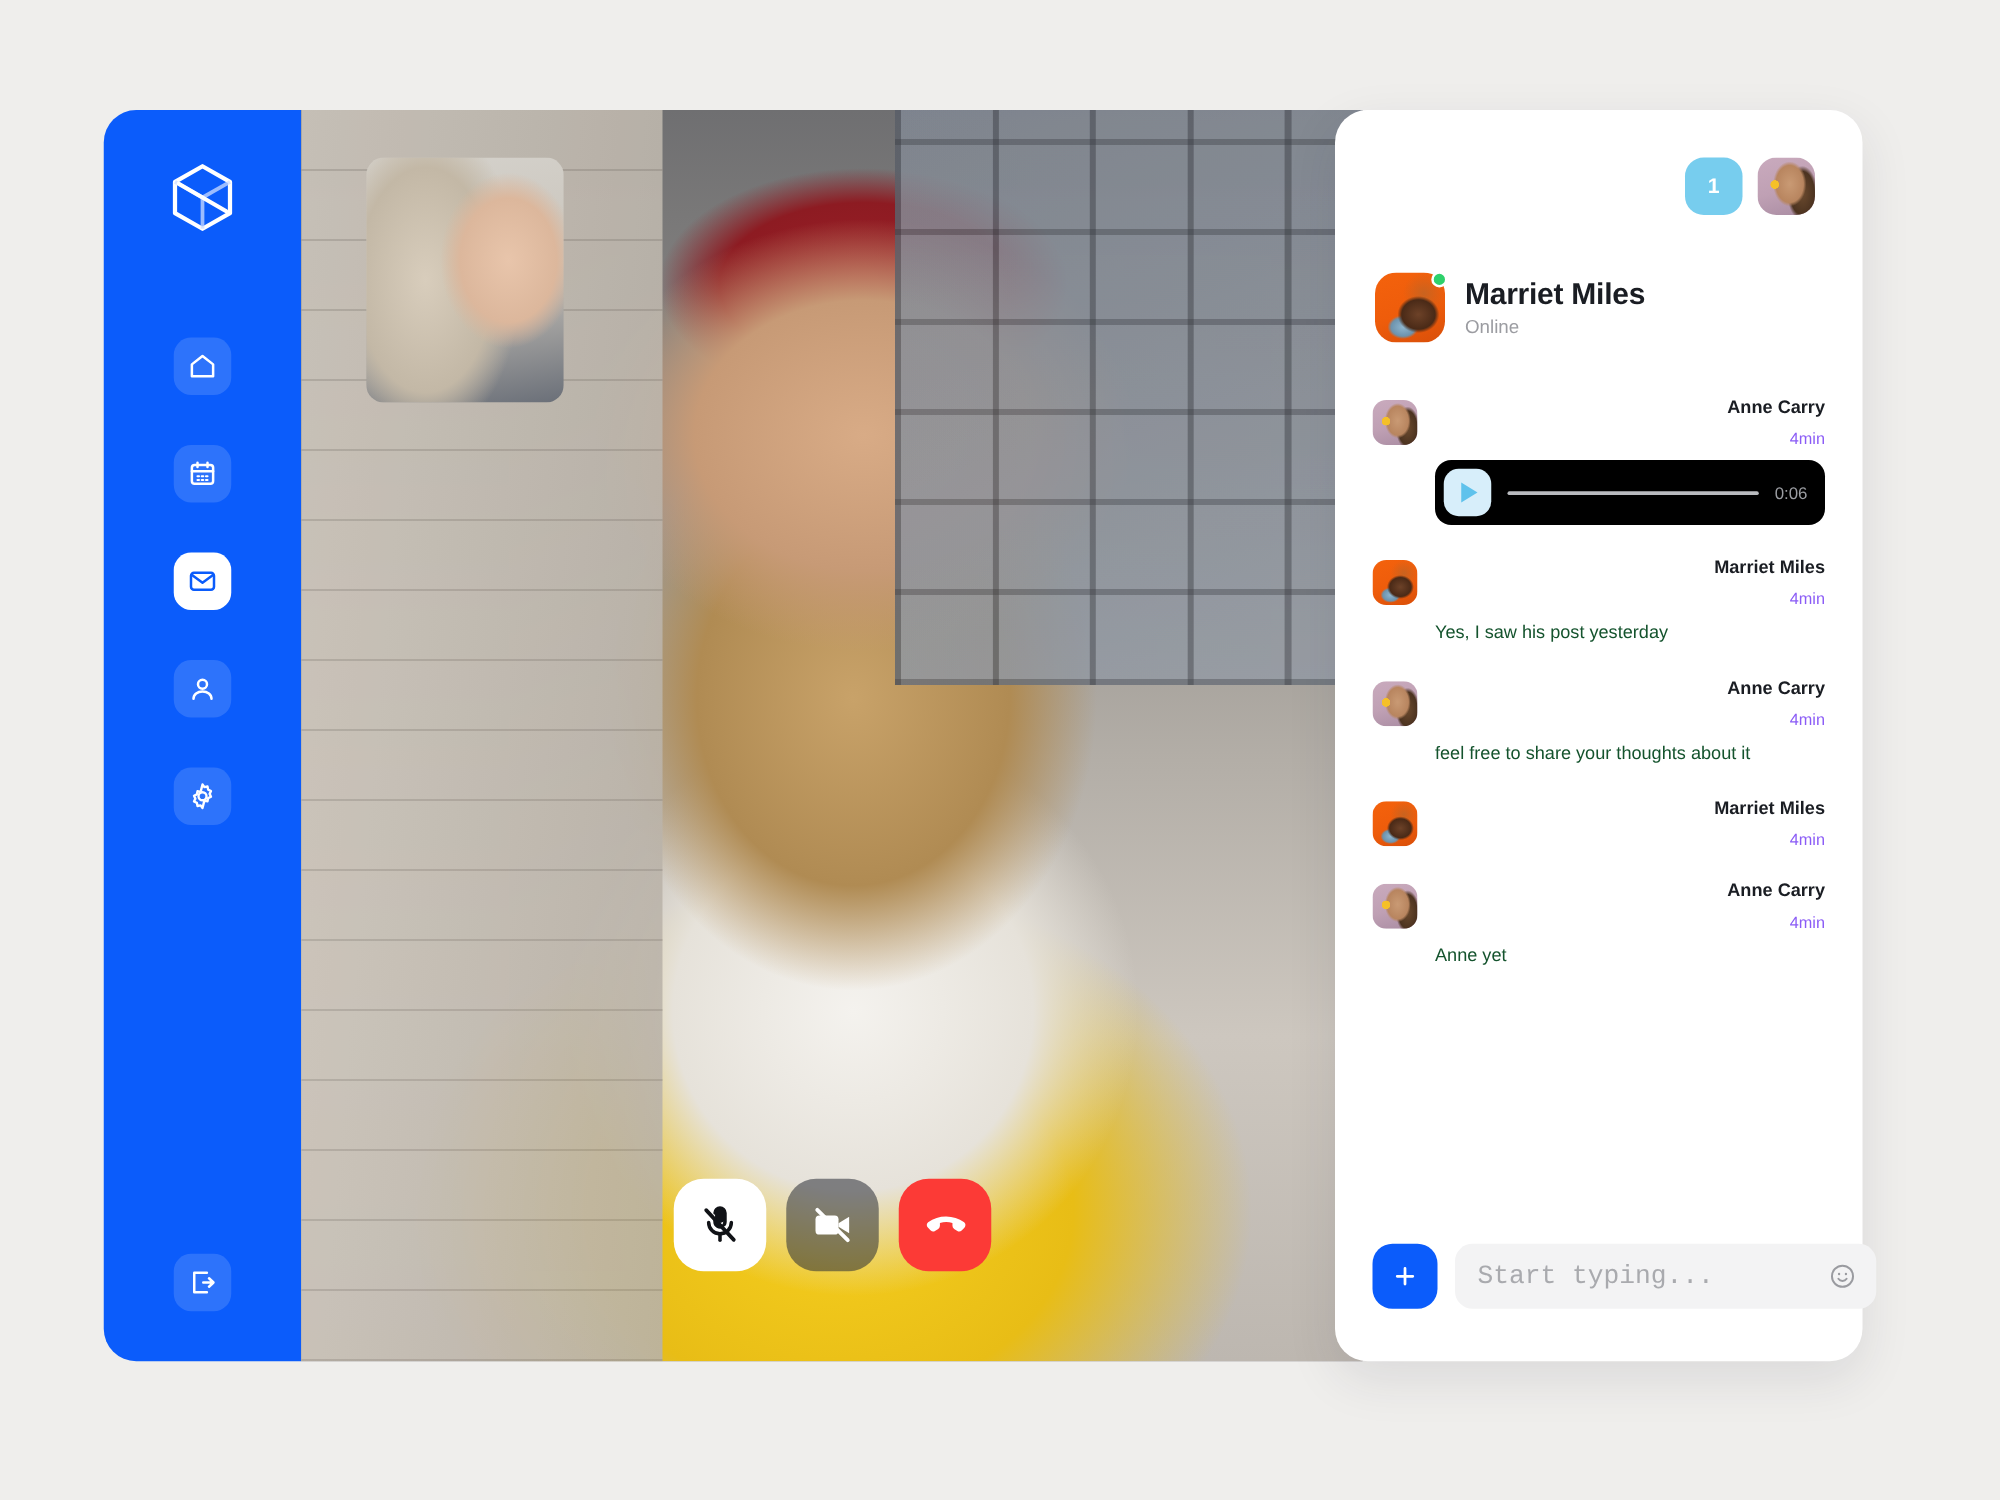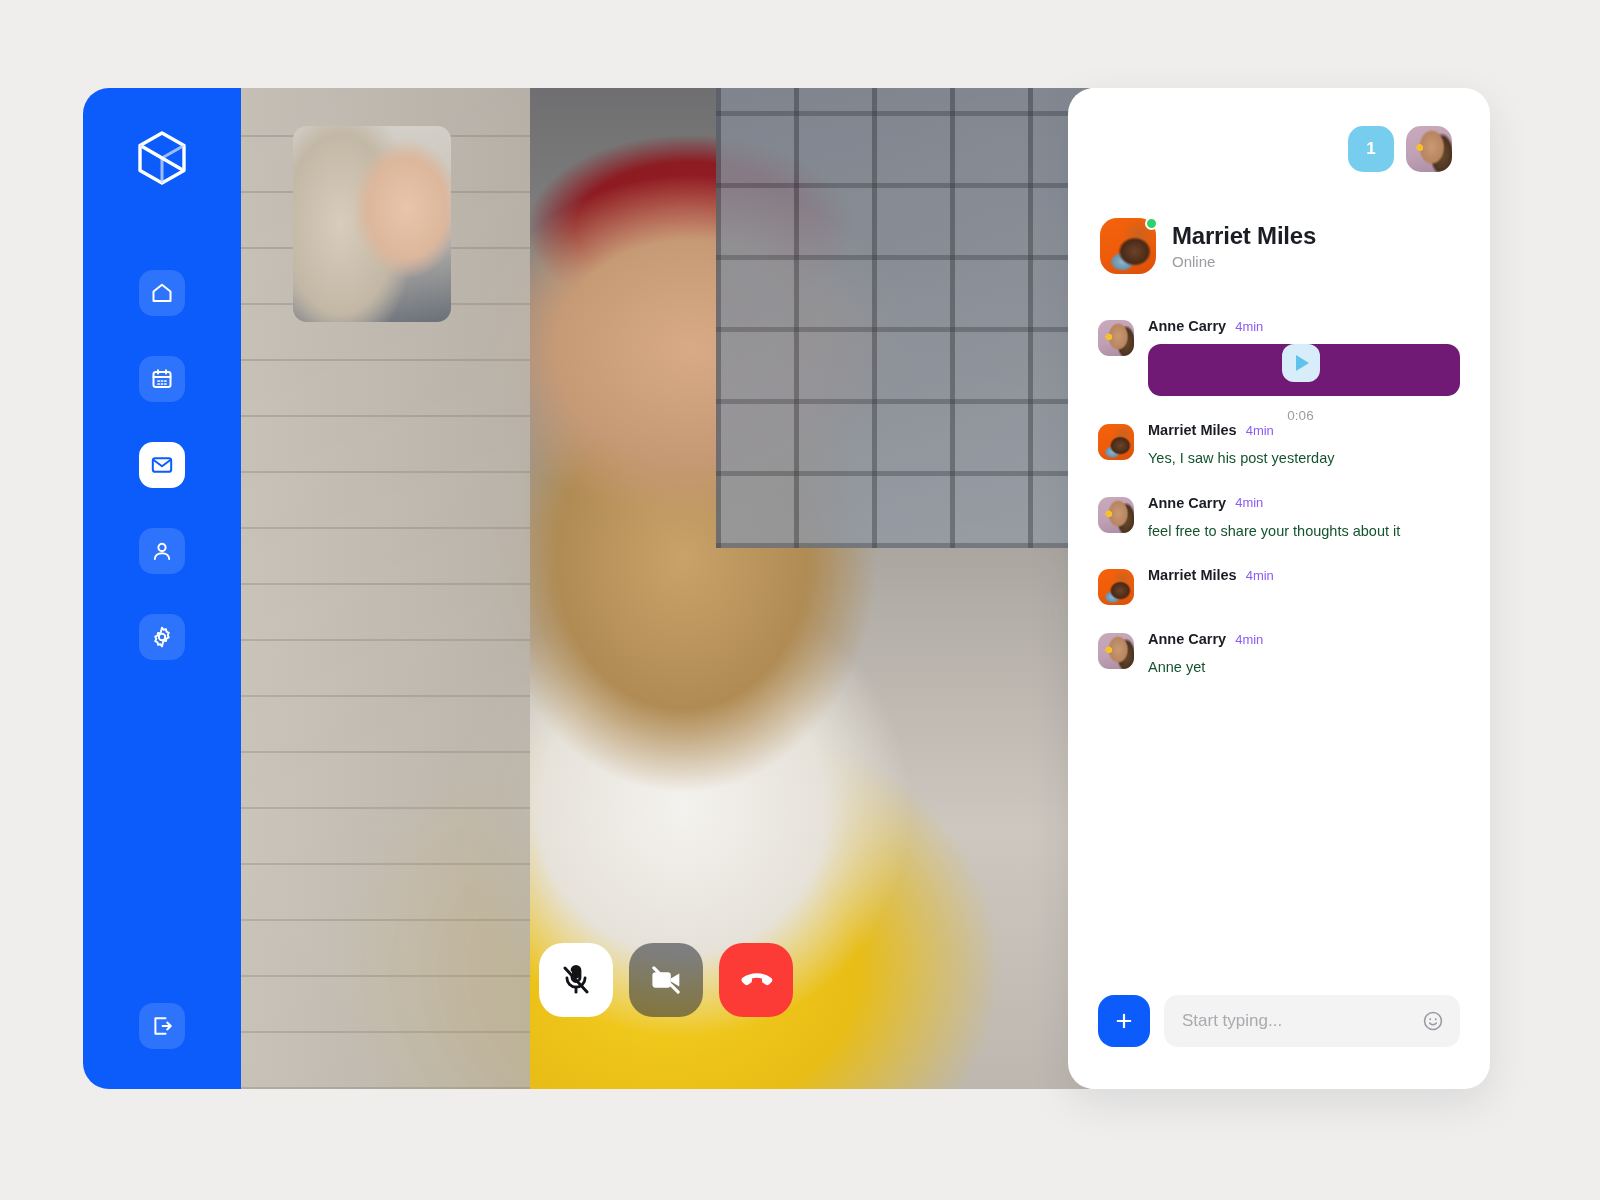--- a/index.html
+++ b/index.html
@@ -116,50 +116,49 @@
   .contact-av { position: relative; width: 56px; height: 56px; }
   .contact-av .img { width: 56px; height: 56px; border-radius: 17px; overflow: hidden; }
   .dot { position: absolute; right: -2px; top: -1px; width: 13px; height: 13px; border-radius: 50%; background: #2ed16b; border: 2px solid #fff; }
   .contact-name { font-size: 24px; font-weight: 700; color: #1a1d23; letter-spacing: -.2px; }
   .contact-status { font-size: 15px; color: #9b9ca1; margin-top: 3px; }
 
   .messages { flex: 1; padding: 44px 30px 0 30px; overflow: hidden; }
   .msg { display: flex; gap: 14px; margin-bottom: 26px; }
   .msg-av { width: 36px; height: 36px; border-radius: 11px; overflow: hidden; flex: 0 0 36px; margin-top: 2px; }
   .msg-body { flex: 1; min-width: 0; }
-  .msg-head { display: flex; align-items: center; gap: 9px; }
+  .msg-head { display: flex; align-items: flex-end; gap: 9px; flex-direction: column; }
   .msg-name { font-size: 14.5px; font-weight: 700; color: #1a1d23; }
   .msg-time { font-size: 13px; color: #8b5cf6; }
   .msg-text { font-size: 14.5px; color: #14532d; margin-top: 11px; line-height: 1.35; }
 
   .audio {
     margin-top: 10px; height: 52px; border-radius: 13px;
-    background: #701a75;
+    background: #000000;
     display: flex; align-items: center; gap: 13px;
     padding: 0 14px 0 7px;
-    flex-direction: column;
   }
   .play { width: 38px; height: 38px; border-radius: 12px; background: #d7eefa; display:flex; align-items:center; justify-content:center; flex:0 0 38px; }
   .play-tri { width: 0; height: 0; border-left: 13px solid #5fc2ec; border-top: 8px solid transparent; border-bottom: 8px solid transparent; margin-left: 3px; }
   .track { flex: 1; height: 3px; border-radius: 2px; background: #b9bbbf; }
   .dur { font-size: 13.5px; color: #9b9da2; }
 
   .composer { display: flex; align-items: center; gap: 14px; padding: 0 30px 42px 30px; }
   .plus {
     width: 52px; height: 52px; border-radius: 16px; background: #0b5cfb;
     display:flex; align-items:center; justify-content:center; flex:0 0 52px;
   }
   .plus svg { width: 22px; height: 22px; }
   .input-wrap {
     flex: 1; height: 52px; border-radius: 14px; background: #f3f3f4;
     display: flex; align-items: center; padding: 0 16px 0 18px; gap: 8px;
   }
   .input-wrap input {
     flex: 1; border: none; background: transparent; outline: none;
-    font-family: Liberation Sans, sans-serif; font-size: 17px; color: #55575c;
+    font-family: Liberation Mono, monospace; font-size: 21px; color: #55575c;
   }
   .input-wrap input::placeholder { color: #a9aaae; }
   .emoji svg { width: 22px; height: 22px; display:block; }
 
   
   .av-anne {
     width: 100%; height: 100%;
     background:
       radial-gradient(circle 6px at 30% 47%, #f5c028 0 55%, rgba(245,192,40,0) 60%),
       radial-gradient(ellipse 34% 46% at 56% 46%, #c99a74 0%, #b8855f 70%, rgba(184,133,95,0) 85%),

